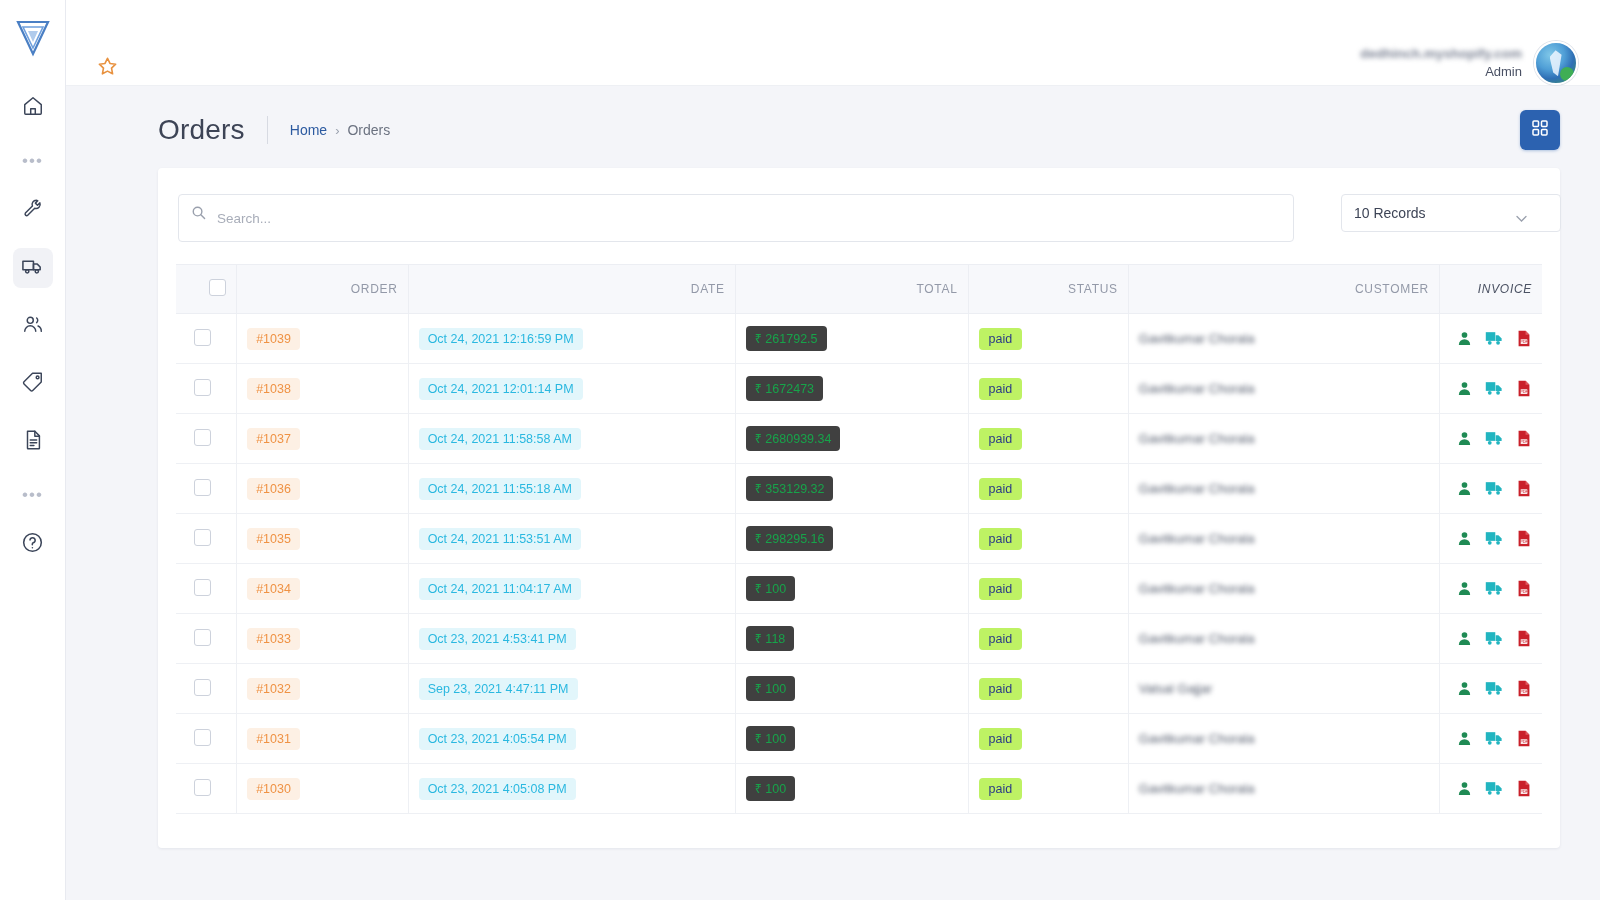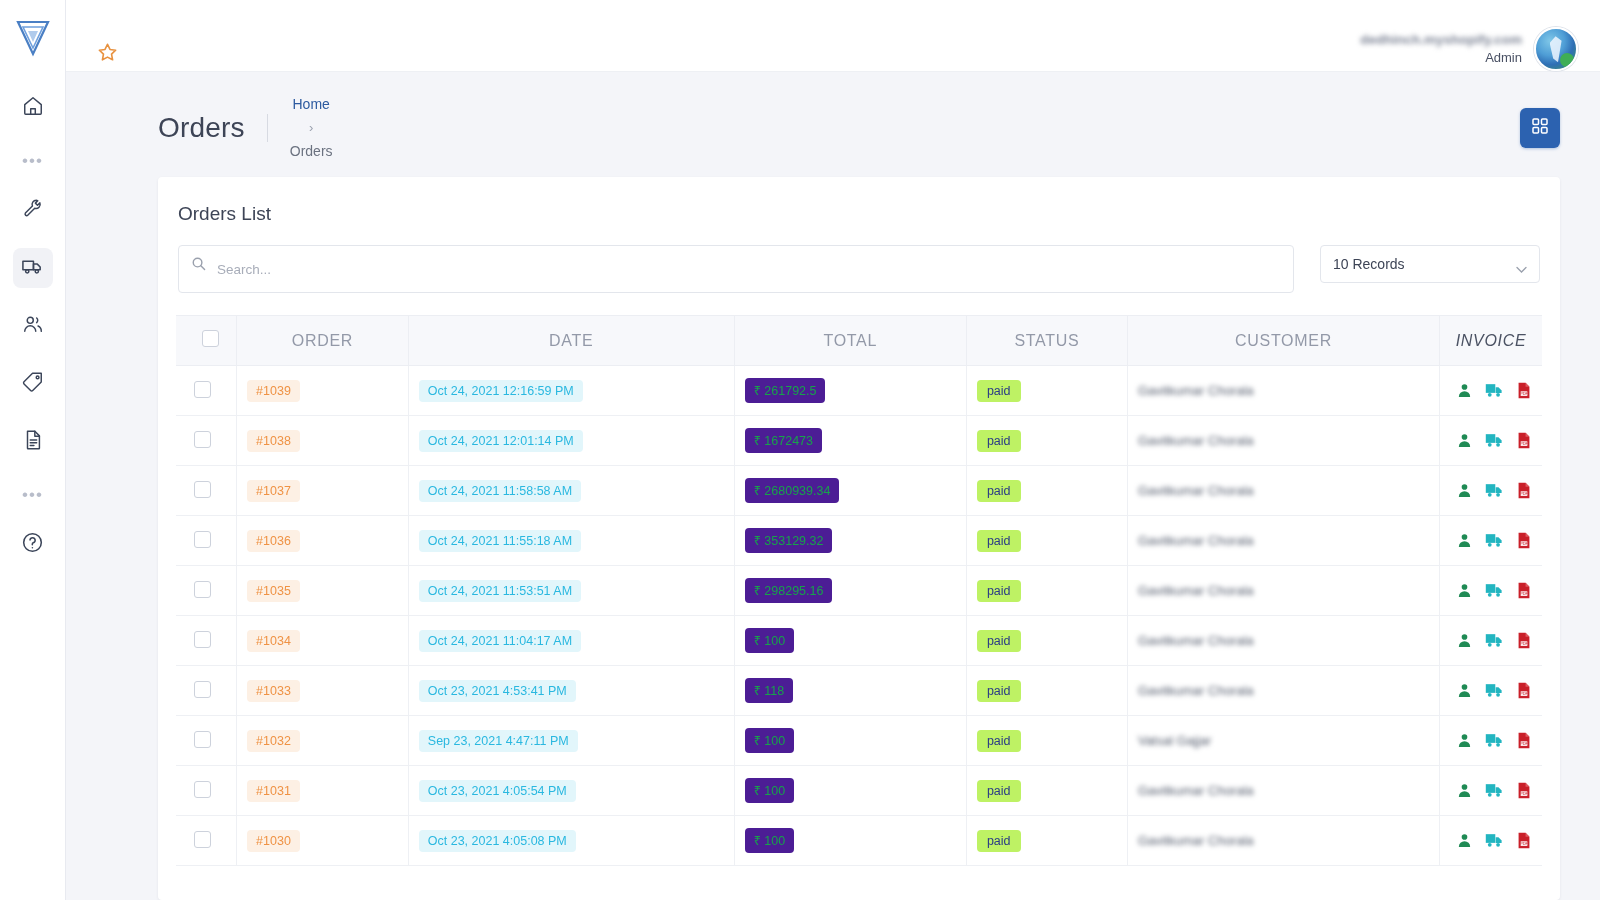--- a/index.html
+++ b/index.html
@@ -64,21 +64,21 @@
   }
 
   
   .pagehead {
     display: flex; align-items: center; justify-content: space-between;
     padding: 24px 40px 18px 92px;
   }
   .pagehead-left { display: flex; align-items: center; }
   .page-title { font-size: 28px; color: #3d4456; font-weight: 400; letter-spacing:.2px; }
   .vrule { width:1px; height: 28px; background: #d7dae2; margin: 0 22px; }
-  .crumbs { font-size: 14px; color: #6b7280; display: flex; align-items: center; gap: 8px; flex-direction: column; }
+  .crumbs { font-size: 14px; color: #6b7280; display: flex; align-items: flex-end; gap: 8px; }
   .crumbs a { color: #2c5aa0; text-decoration: none; }
   .crumb-sep { color:#9aa1ae; font-size: 13px; }
   .grid-btn {
     width: 40px; height: 40px; border-radius: 6px; background: #2c62b0;
     display: flex; align-items: center; justify-content: center; cursor: pointer;
     box-shadow: 0 1px 3px rgba(44,98,176,.35);
   }
 
   
   .card {
@@ -94,28 +94,28 @@
     width: 100%; height: 48px; border: 1px solid #e3e6ec; border-radius: 4px;
     padding: 0 12px 0 38px; font-size: 13.5px; color: #3d4456;
     font-family: "Liberation Sans", sans-serif; outline: none; background:#fff;
   }
   .search-input::placeholder { color: #a8adb9; }
   .search-ico { position: absolute; left: 13px; top: 11px; color:#9aa0ad; pointer-events:none; }
   .select-wrap { width: 220px; position: relative; }
   .select-box {
     width: 100%; height: 38px; border: 1px solid #e3e6ec; border-radius: 4px;
     display: flex; align-items: center; padding: 0 12px; font-size: 14px; color: #3d4456;
-    cursor: pointer; background: #fff;
+    cursor: pointer; background: #fff; margin-left: 21px;
   }
   .chev { position: absolute; right: 13px; top: 15px; color: #9aa0ad; }
 
   
   table { width: 100%; border-collapse: collapse; }
   thead th {
-    background: #f7f8fb; text-align: center; font-size: 16px; letter-spacing: .7px;
+    background: #f7f8fb; text-align: right; font-size: 12px; letter-spacing: .7px;
     color: #9399a8; font-weight: 400; padding: 14px 10px; text-transform: uppercase;
     border-bottom: 1px solid #eceef3; border-top: 1px solid #eceef3;
   }
   thead th.invoice-h { color: #4b5263; font-style: italic; }
   tbody td {
     padding: 12px 10px; border-bottom: 1px solid #eef0f4; font-size: 13px; vertical-align: middle;
   }
   .col-check { width: 62px; padding-left: 18px !important; border-right: 1px solid #eef0f4; }
   .col-order { width: 180px; border-right: 1px solid #eef0f4; }
   .col-date  { width: 348px; border-right: 1px solid #eef0f4; }
@@ -126,21 +126,21 @@
   thead th.col-check, thead th.col-order, thead th.col-date,
   thead th.col-total, thead th.col-status, thead th.col-cust { border-right: 1px solid #eceef3; }
 
   .cb {
     width: 17px; height: 17px; border: 1px solid #cdd2dc; border-radius: 3px; background:#fff;
     display:inline-block; cursor:pointer;
   }
   .badge { display: inline-block; padding: 4px 9px; border-radius: 4px; font-size: 12.5px; }
   .badge-order { background: #fdf0e4; color: #ef9244; }
   .badge-date  { background: #e2f6fb; color: #2ab8e0; }
-  .badge-total { background: #4c1d95; color: #17a34a; }
+  .badge-total { background: #404040; color: #17a34a; }
   .badge-paid  { background: #bef264; color: #2a3a86; padding: 4px 10px; }
   .cust { color: #525a6b; filter: blur(2.4px); user-select:none; font-size:13px;}
   .inv-icons { display: flex; gap: 12px; align-items: center; padding-left: 6px;}
   .inv-icons span { cursor: pointer; display:flex; }
 
   
   .pager-row { display: flex; justify-content: center; padding-top: 30px; }
   .pager {
     display: flex; align-items: center; gap: 0; background: #f5f6f8;
     border-radius: 22px; padding: 5px 8px;
@@ -281,21 +281,20 @@
             <rect x="2" y="2" width="5.5" height="5.5" rx="1"></rect>
             <rect x="10.5" y="2" width="5.5" height="5.5" rx="1"></rect>
             <rect x="2" y="10.5" width="5.5" height="5.5" rx="1"></rect>
             <rect x="10.5" y="10.5" width="5.5" height="5.5" rx="1"></rect>
           </svg>
         </span>
       </div>
     </div>
 
     <div class="card">
-      <div class="card-title">Orders List</div>
 
       <div class="toolbar">
         <div class="search-wrap">
           <span class="search-ico">
             <svg width="15" height="15" viewBox="0 0 16 16" fill="none" stroke="#9aa0ad" stroke-width="1.5" stroke-linecap="round">
               <circle cx="7" cy="7" r="4.6"></circle>
                 <path d="M10.5 10.5 L14.5 14.5"></path>
             </svg>
           </span>
           <input class="search-input" type="text" placeholder="Search..." style="">

